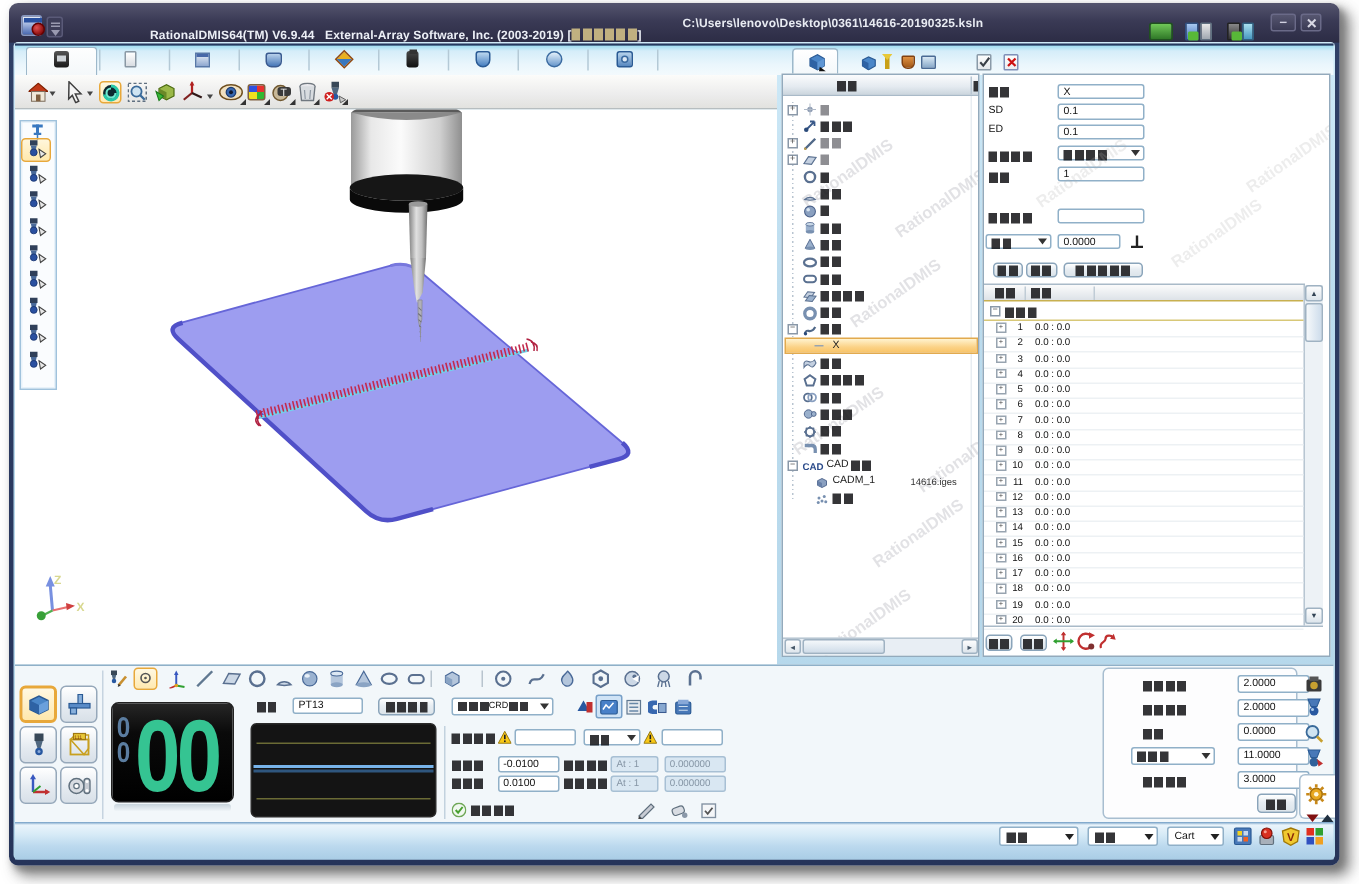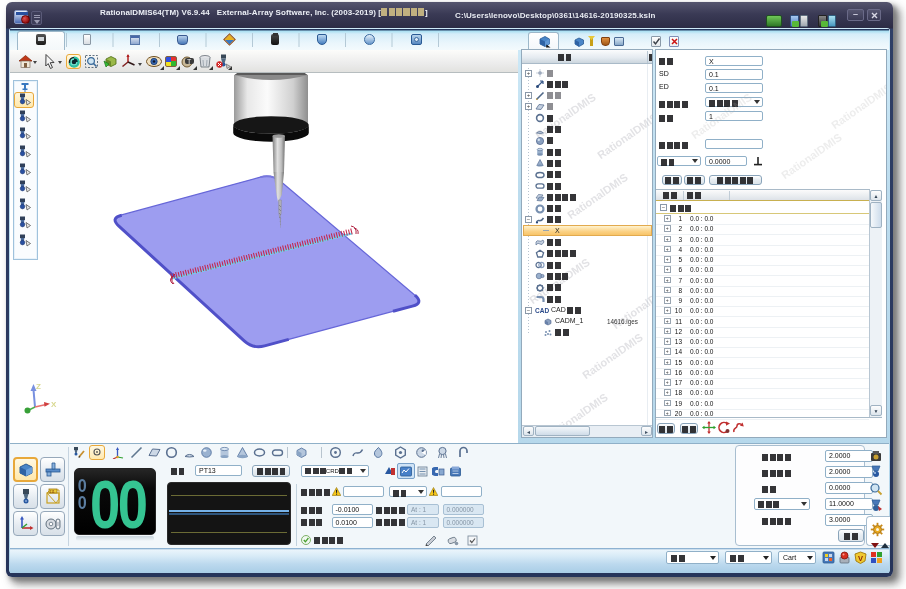--- a/index.html
+++ b/index.html
@@ -35,21 +35,21 @@
 
  <div class="abs" style="left:8px;top:8px;width:14px;height:14px;border-radius:2px;background:linear-gradient(#e8eef8,#b8c8e8 30%,#4868b0);border:1px solid #8898c0;">
    <div class="abs" style="left:1px;top:1px;width:12px;height:3px;background:#2850a0;"></div>
  </div>
  <div class="abs" style="left:15px;top:13px;width:9px;height:9px;border-radius:50%;background:radial-gradient(circle at 35% 35%,#e05050,#901010 70%);border:1px solid #600;"></div>
  <div class="abs" style="left:25px;top:9px;width:11px;height:14px;background:#3d3d58;border:1px solid #5a5a78;border-radius:2px;">
    <div class="abs" style="left:2px;top:3px;width:6px;height:1px;background:#9a9ab0;box-shadow:0 2px 0 #9a9ab0;"></div>
    <div class="abs" style="left:2px;top:8px;width:0;height:0;border-left:3px solid transparent;border-right:3px solid transparent;border-top:4px solid #9a9ab0;"></div>
  </div>
 
- <div class="abs" style="left:94px;top:6px;font-size:8px;font-weight:bold;color:#eceff6;letter-spacing:0.1px;white-space:nowrap;">RationalDMIS64(TM) V6.9.44&nbsp;&nbsp; External-Array Software, Inc. (2003-2019) [<span class="zh" style="width:44px;height:8px;background:repeating-linear-gradient(90deg,#c0b080 0px,#c0b080 6px,rgba(0,0,0,0) 6px,rgba(0,0,0,0) 7.5px);"></span>]</div>
+ <div class="abs" style="left:94px;top:17px;font-size:8px;font-weight:bold;color:#eceff6;letter-spacing:0.1px;white-space:nowrap;">RationalDMIS64(TM) V6.9.44&nbsp;&nbsp; External-Array Software, Inc. (2003-2019) [<span class="zh" style="width:44px;height:8px;background:repeating-linear-gradient(90deg,#c0b080 0px,#c0b080 6px,rgba(0,0,0,0) 6px,rgba(0,0,0,0) 7.5px);"></span>]</div>
  <div class="abs" style="left:449px;top:9px;font-size:8px;font-weight:bold;color:#e8ebf2;letter-spacing:0.1px;white-space:nowrap;">C:\Users\lenovo\Desktop\0361\14616-20190325.ksln</div>
 
  <div class="abs" style="left:760px;top:13px;width:16px;height:12px;border-radius:2px;background:linear-gradient(#70c858,#307828);border:1px solid #205020;"></div>
  <div class="abs" style="left:784px;top:13px;width:9px;height:12px;border-radius:1px;background:linear-gradient(#a8c8f0,#4878c0);border:1px solid #305080;"></div>
  <div class="abs" style="left:794px;top:13px;width:8px;height:12px;border-radius:1px;background:linear-gradient(#e8e8e8,#a0a8b0);border:1px solid #607080;"></div>
  <div class="abs" style="left:812px;top:13px;width:9px;height:12px;border-radius:1px;background:linear-gradient(#888,#333);border:1px solid #222;"></div>
  <div class="abs" style="left:822px;top:13px;width:8px;height:12px;border-radius:1px;background:linear-gradient(#a8e0f0,#4898c0);border:1px solid #306080;"></div>
  <div class="abs" style="left:786px;top:19px;width:7px;height:6px;background:#58b838;border-radius:1px;"></div>
  <div class="abs" style="left:815px;top:19px;width:7px;height:6px;background:#58b838;border-radius:1px;"></div>
 

